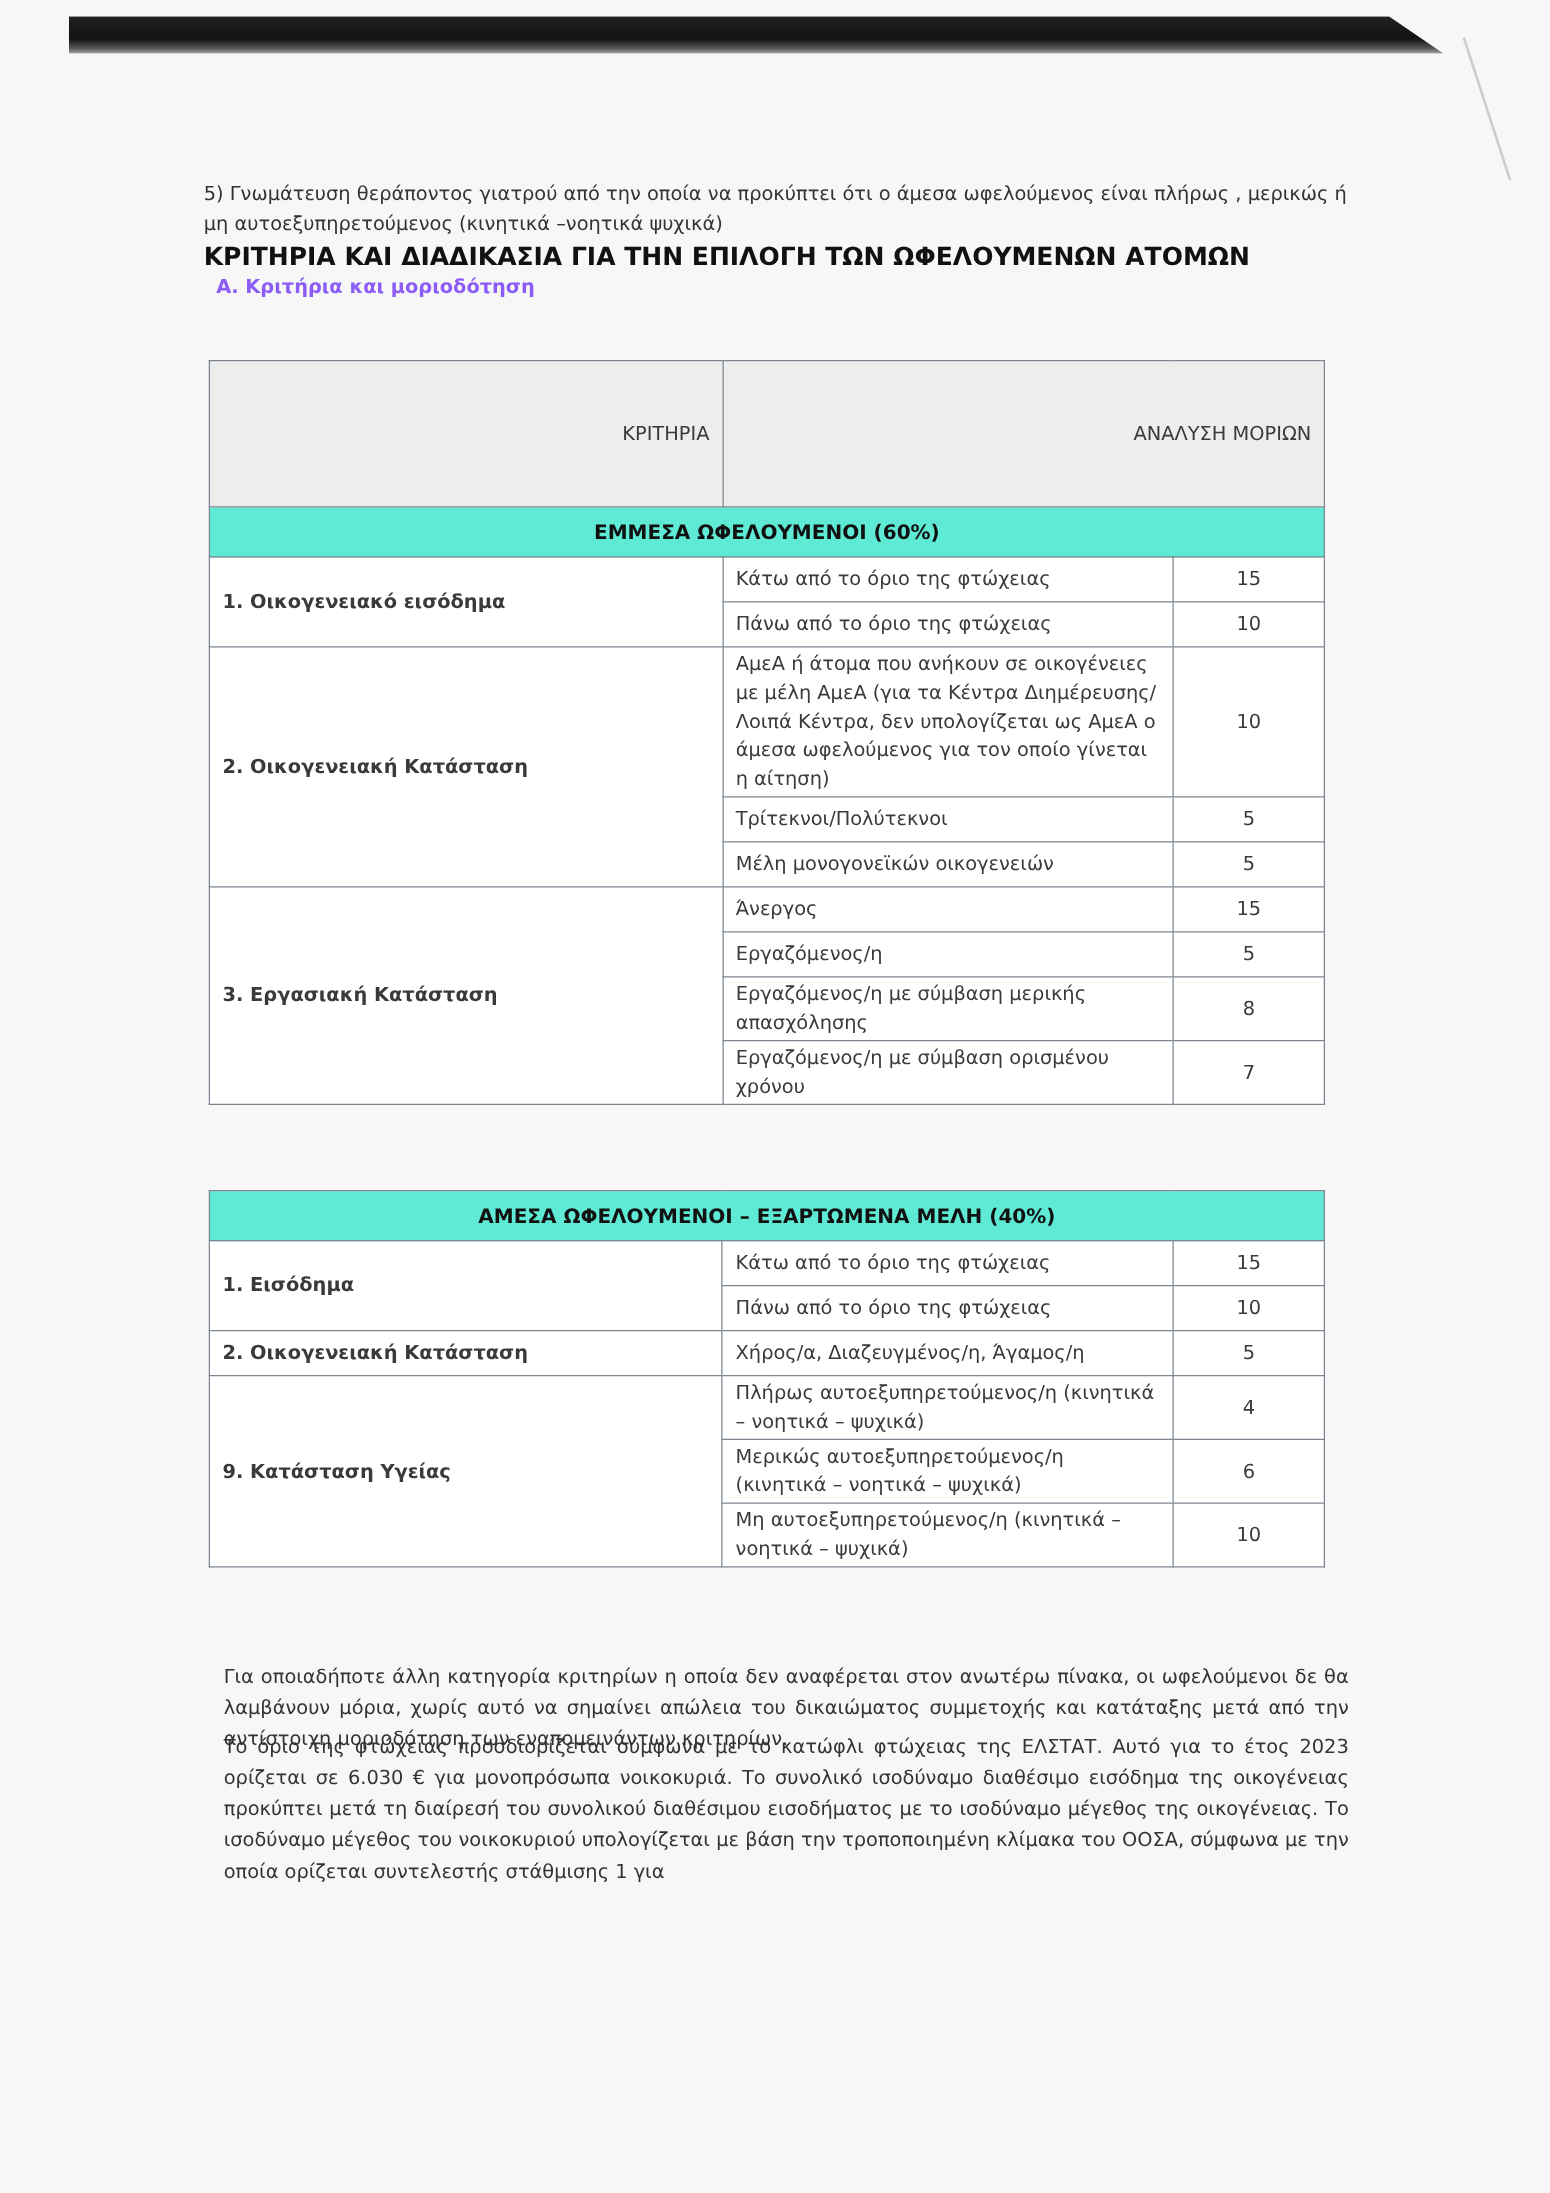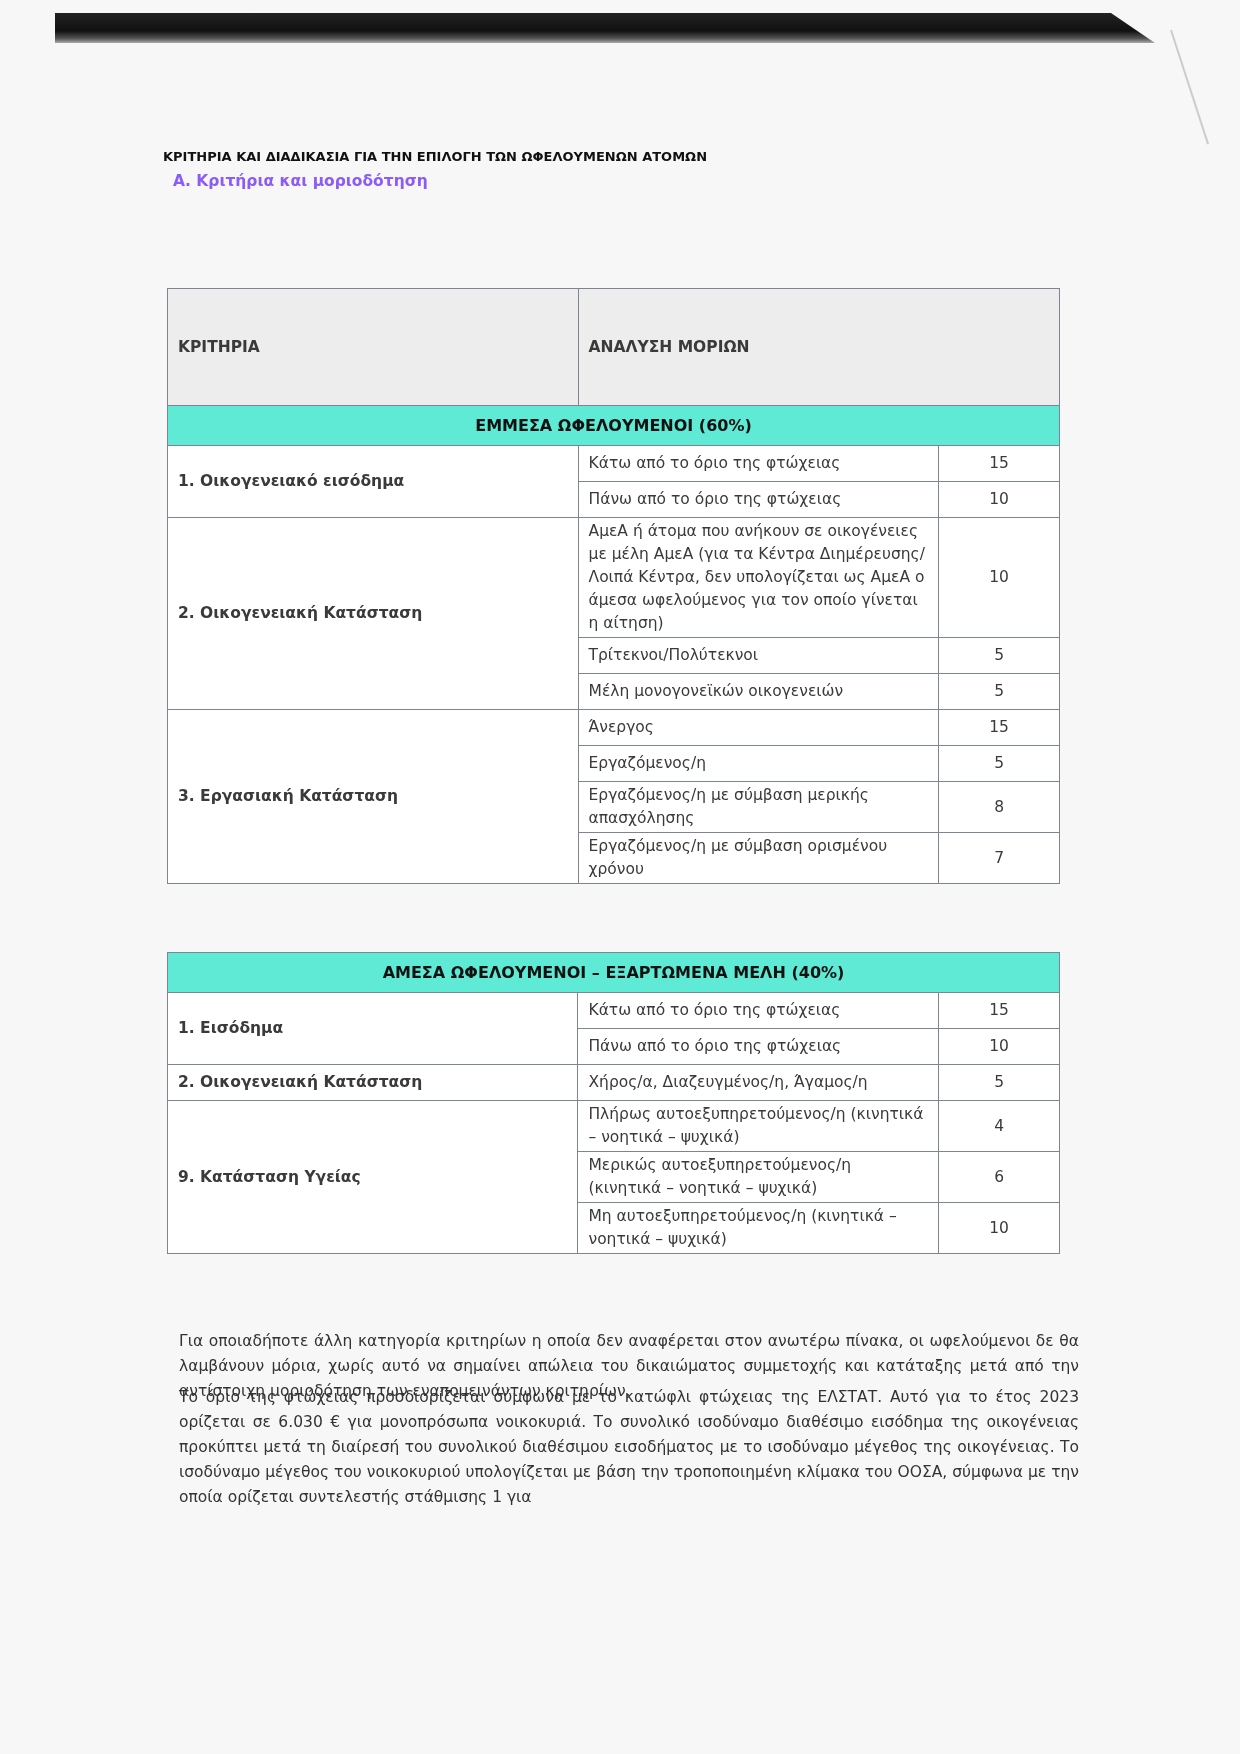--- a/index.html
+++ b/index.html
@@ -13,50 +13,51 @@
       position: absolute; left: 55px; top: 13px; width: 1100px; height: 30px;
       background: linear-gradient(#222 0%, #111 60%, #555 85%, #aaa 100%);
       clip-path: polygon(0 0, 96% 0, 100% 100%, 0 100%);
     }
     .scan-edge {
       position: absolute; left: 1170px; top: 30px; width: 2px; height: 120px;
       background: #ccc; transform: rotate(-18deg); transform-origin: top;
     }
     .intro { position: absolute; left: 163px; top: 143px; width: 920px; font-size: 15.5px; line-height: 24px; color: #333; }
     .intro p { margin: 0; }
-    .h-main { font-weight: bold; color: #111; font-size: 13px; margin-top: 2px !important; }
+    .h-main { font-weight: bold; color: #111; font-size: 20px; margin-top: 2px !important; }
     .h-sub { font-weight: bold; color: #8b5cf6; font-size: 15.5px; padding-left: 10px; }
 
     table.grid {
       position: absolute; left: 167px; border-collapse: collapse;
       background: #fff;
     }
     table.grid td {
       border: 1.5px solid #7c8591; font-size: 15.5px; vertical-align: middle; color: #3a3a3a;
       padding: 2px 10px; line-height: 23px;
     }
     .t1 { top: 288px; width: 893px; }
     .t2 { top: 952px; width: 893px; }
-    .hdr td { background: #ededed; font-weight: bold; color: #111; text-align: left; height: 112px; font-size: 16px; }
+    .hdr td { background: #ededed; font-weight: normal; color: #111; text-align: right; height: 112px; font-size: 16px; }
     .sec td.sec-cell { background: #5eead4; font-weight: bold; color: #111; text-align: center; height: 35px; font-size: 16px; }
     td.crit { font-weight: bold; color: #1a1a1a; width: 390px; }
     td.desc { width: 340px; margin-left: 13px; }
     td.pts { width: 100px; text-align: center; vertical-align: top; }
     .para { position: absolute; left: 179px; width: 900px; font-size: 15.5px; line-height: 25px; color: #333; text-align: justify; }
     .para p { margin: 0 0 4px 0; }
     .p1 { top: 1329px; }
     .p2 { top: 1385px; }
   </style>
 </head>
 <body>
 
 <div class="scan-bar"></div>
 <div class="scan-edge"></div>
 
 <div class="intro">
+  <p>5) Γνωμάτευση θεράποντος γιατρού από την οποία να προκύπτει ότι ο άμεσα ωφελούμενος είναι πλήρως , μερικώς ή μη αυτοεξυπηρετούμενος (κινητικά –νοητικά ψυχικά)</p>
   <p class="h-main">ΚΡΙΤΗΡΙΑ ΚΑΙ ΔΙΑΔΙΚΑΣΙΑ ΓΙΑ ΤΗΝ ΕΠΙΛΟΓΗ ΤΩΝ ΩΦΕΛΟΥΜΕΝΩΝ ΑΤΟΜΩΝ</p>
   <p class="h-sub">Α. Κριτήρια και μοριοδότηση</p>
 </div>
 
 <table class="grid t1">
   <tbody>
       <tr class="hdr">
     <td>ΚΡΙΤΗΡΙΑ</td>
     <td colspan="2">ΑΝΑΛΥΣΗ ΜΟΡΙΩΝ</td>
   </tr>

